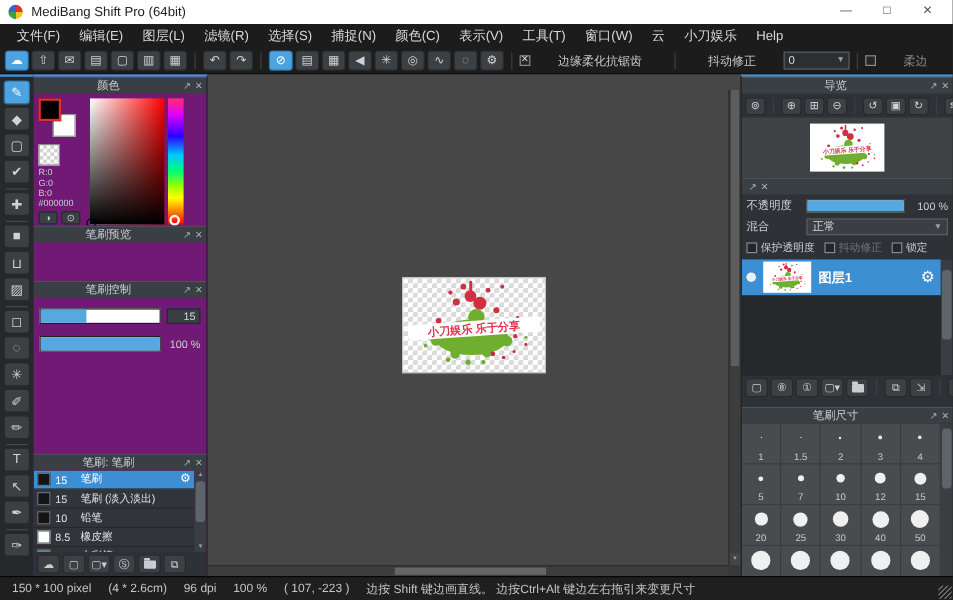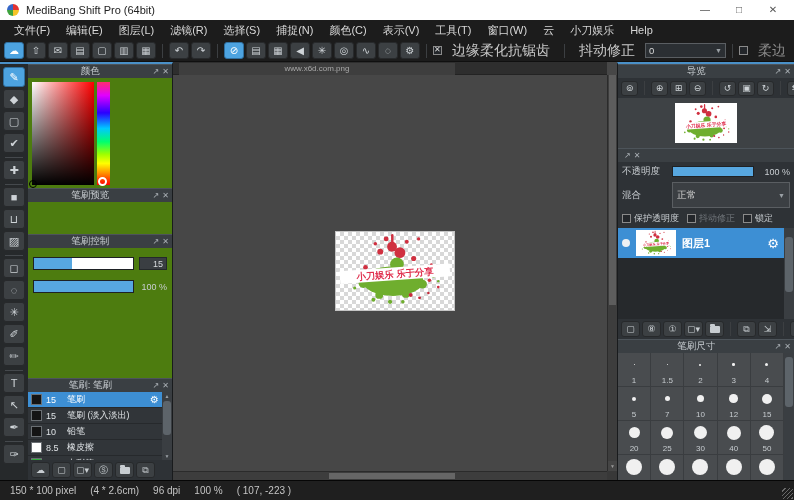--- a/index.html
+++ b/index.html
@@ -15,38 +15,38 @@
 
   
   .menubar{height:20px;background:#1c1c1c;display:flex;align-items:center;padding-left:6px}
   .menu-item{padding:0 8px;color:#d8d8d8;font-size:11px;line-height:20px;white-space:nowrap}
 
   
   .toolbar{height:22px;background:#1c1c1c;border-bottom:1px solid #101010;display:flex;align-items:center;padding-left:4px;gap:2px}
   .tbtn{width:20px;height:17px;background:#3c4043;border:1px solid #27292b;border-radius:3px;color:#ced3d7;display:flex;align-items:center;justify-content:center;font-size:10px;flex:none}
   .tbtn.selected{background:#4da3e0;border-color:#2f6f9f;color:#fff}
   .vsep{width:1px;height:14px;background:#3c3f42;margin:0 4px;flex:none}
-  .tb-label{color:#c9c9c9;font-size:14px;white-space:nowrap;margin:0 8px}
+  .tb-label{color:#c9c9c9;font-size:10px;white-space:nowrap;margin:0 21px}
   .tb-label.dim{color:#8a8a8a}
   .cb{width:9px;height:9px;border:1px solid #8a8a8a;background:#23262a;display:inline-block;position:relative;flex:none}
   .cb.checked::after{content:"✕";position:absolute;left:0;top:-2px;font-size:8px;color:#d8d8d8}
   .dropdown{width:90px;height:15px;background:#2b2f33;border:1px solid #5a5e62;color:#d8d8d8;font-size:9.5px;display:flex;align-items:center;padding:0 3px}
   .dropdown .caret{margin-left:auto;color:#9aa0a5;font-size:7px}
 
   
   .main{display:flex;height:418px}
 
   
   .toolcol{width:28px;background:#26292b;border-top:2px solid #4a90c8;display:flex;flex-direction:column;align-items:center;padding-top:3px;overflow:hidden;flex:none}
   .tool{width:22px;height:20px;margin-bottom:2px;background:#3c4043;border:1px solid #27292b;border-radius:3px;color:#ced3d7;display:flex;align-items:center;justify-content:center;font-size:11px;flex:none}
   .tool.selected{background:#4da3e0;border-color:#2f6f9f;color:#fff}
   .tool-div{width:18px;height:1px;background:#45494d;margin:2px 0;flex:none}
 
   
-  .left-panel{width:145px;background:#4d7c0f;border-top:2px solid #4a90c8;border-right:1px solid #191b1d;display:flex;flex-direction:column;flex:none}
+  .left-panel{width:145px;background:#701a75;border-top:2px solid #4a90c8;border-right:1px solid #191b1d;display:flex;flex-direction:column;flex:none}
   .panel{display:flex;flex-direction:column;overflow:hidden}
   .panel-header{height:14px;background:#3a3f43;border-top:1px solid #4d545a;display:flex;align-items:center;padding:0 3px;flex:none}
   .panel-title{flex:1;text-align:center;font-size:9.5px;color:#c8cdd1;white-space:nowrap;overflow:hidden}
   .ph-icon{color:#aab0b5;font-size:8px;margin-left:3px}
 
   .color-panel{height:124px}
   .color-body{flex:1;display:flex;gap:3px;padding:4px 3px 3px 4px}
   .color-left{width:40px;display:flex;flex-direction:column;flex:none}
   .fgbg{position:relative;width:36px;height:37px;flex:none}
   .fg-swatch{position:absolute;left:0;top:0;width:19px;height:19px;background:#000;border:2px solid #e03030;z-index:2}
@@ -114,21 +114,21 @@
   .nav-thumb-area{flex:1;background:#3e4245;display:flex;align-items:center;justify-content:center}
   .nav-thumb{width:62px;height:40px;background:#fff;position:relative}
   .nav-thumb svg,.layer-thumb svg{position:absolute;inset:0}
 
   .layer-panel{height:191px}
   .lp-controls{padding:3px 4px 0 4px;font-size:9.5px;color:#c9ced2}
   .lp-row{display:flex;align-items:center;gap:4px;margin-bottom:4px}
   .lp-label{width:46px;flex:none;white-space:nowrap}
   .lp-slider{flex:1;height:11px;background:#fff;border:1px solid #1e2124;position:relative}
   .lp-value{width:32px;text-align:right;font-size:9px;flex:none}
-  .lp-dropdown{flex:1;height:14px;background:#3b3f43;border:1px solid #5a5e62;display:flex;align-items:center;padding:12px 4px;color:#d8d8d8}
+  .lp-dropdown{flex:1;height:14px;background:#3b3f43;border:1px solid #5a5e62;display:flex;align-items:center;padding:0 4px;color:#d8d8d8}
   .lp-checks{display:flex;gap:8px;margin-bottom:3px;font-size:9px;white-space:nowrap}
   .cbwrap{display:inline-flex;align-items:center;gap:3px}
   .cbwrap.dim{color:#71767b}
   .layer-list{height:97px;background:#26292c;position:relative;overflow:hidden}
   .layer-row{height:30px;background:#3d8fd4;display:flex;align-items:center;gap:6px;padding:0 5px 0 4px;margin-right:10px}
   .vis-dot{width:8px;height:8px;border-radius:50%;background:#eef1f3;flex:none}
   .layer-thumb{width:40px;height:26px;background:#fff;position:relative;flex:none}
   .layer-name{font-size:11px;font-weight:bold;color:#fff}
   .layer-gear{margin-left:auto;color:#fff;font-size:13px}
   .layer-scroll{position:absolute;top:0;right:0;bottom:0;width:10px;background:#3a3e42}
@@ -368,20 +368,39 @@
 
   <div class="left-panel">
 
     <div class="panel color-panel">
       <div class="panel-header">
         <span class="panel-title">颜色</span>
         <span class="ph-icon">↗</span>
         <span class="ph-icon">✕</span>
       </div>
       <div class="color-body">
+        <div class="color-left">
+          <div class="fgbg">
+            <div class="fg-swatch"></div>
+            <div class="bg-swatch"></div>
+          </div>
+          <div class="transp-swatch checker-sm"></div>
+          <div class="rgb-line">R:0</div>
+          <div class="rgb-line">G:0</div>
+          <div class="rgb-line">B:0</div>
+          <div class="rgb-line">#000000</div>
+          <div class="color-btns">
+            <div class="color-mini-btn">
+                <span>◑</span>
+              </div>
+            <div class="color-mini-btn">
+                <span>⊙</span>
+              </div>
+          </div>
+        </div>
         <div class="sv-box">
           <div class="sv-cursor"></div>
         </div>
         <div class="hue-bar">
           <div class="hue-cursor"></div>
         </div>
       </div>
     </div>
 
     <div class="panel preview-panel">
@@ -472,23 +491,20 @@
             <span class="shp-folder"></span>
           </div>
           <div class="fbtn">
             <span>⧉</span>
           </div>
         </div>
     </div>
   </div>
 
   <div class="canvas-area">
-    <div class="tabbar">
-      <div class="canvas-tab">www.x6d.com.png</div>
-    </div>
     <div class="doc checker">
       <svg viewBox="0 0 120 80">
           <use href="#artwork"></use>
         </svg>
     </div>
     <div class="vscroll">
       <div class="vthumb"></div>
       <div class="varrow">▼</div>
     </div>
     <div class="hscroll">
@@ -757,14 +773,15 @@
     </div>
   </div>
 </div>
 
 <div class="statusbar">
   <span>150 * 100 pixel</span>
   <span>(4 * 2.6cm)</span>
   <span>96 dpi</span>
   <span>100 %</span>
   <span>( 107, -223 )</span>
+  <span>边按 Shift 键边画直线。  边按Ctrl+Alt 键边左右拖引来变更尺寸</span>
   <div class="grip"></div>
 </div>
 
 </body></html>

